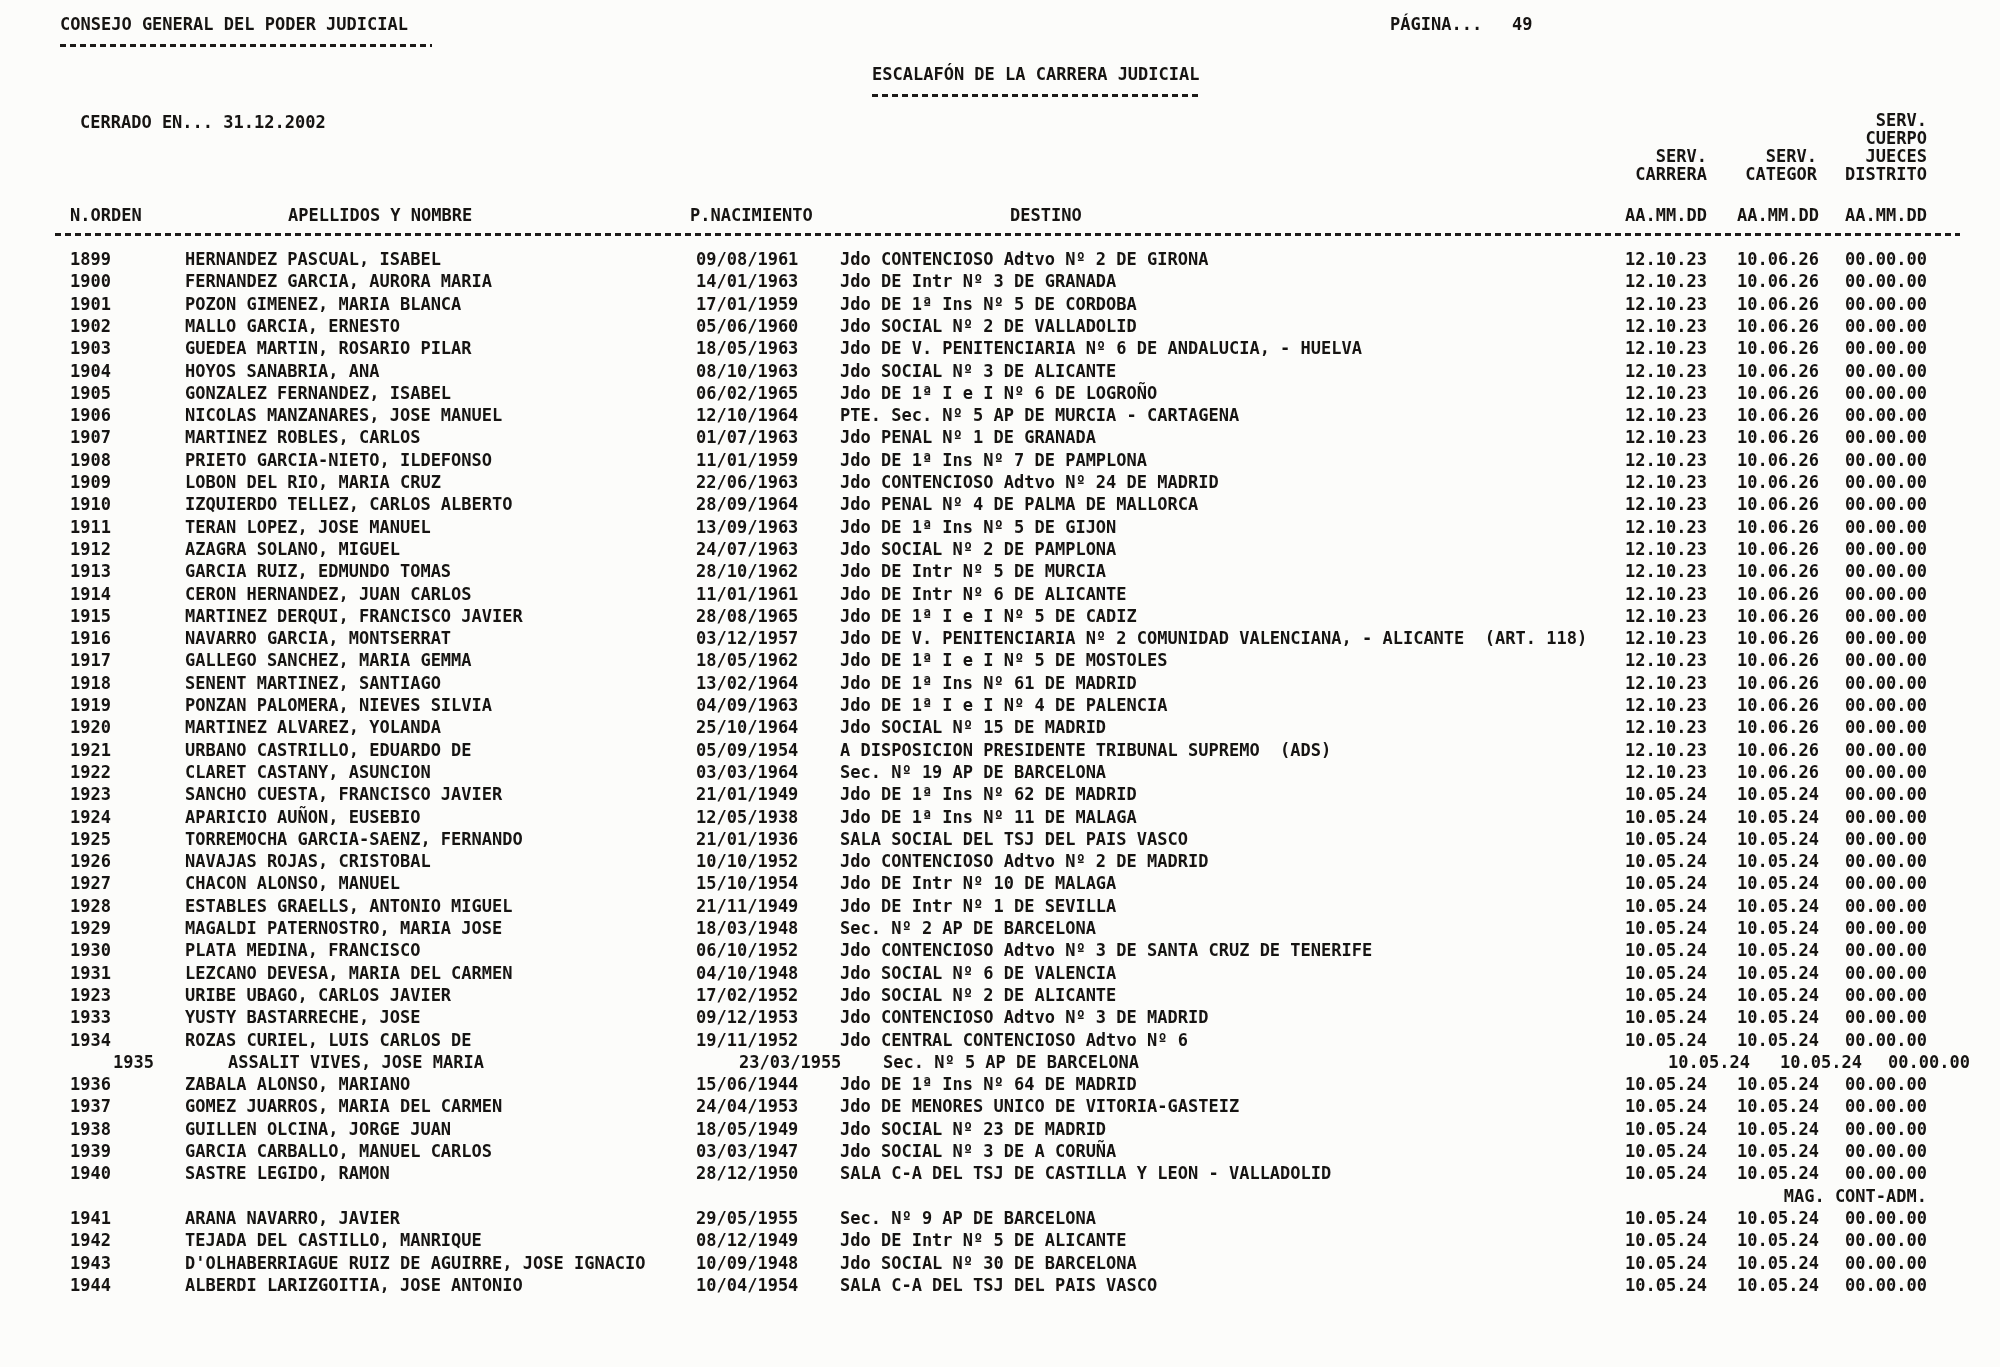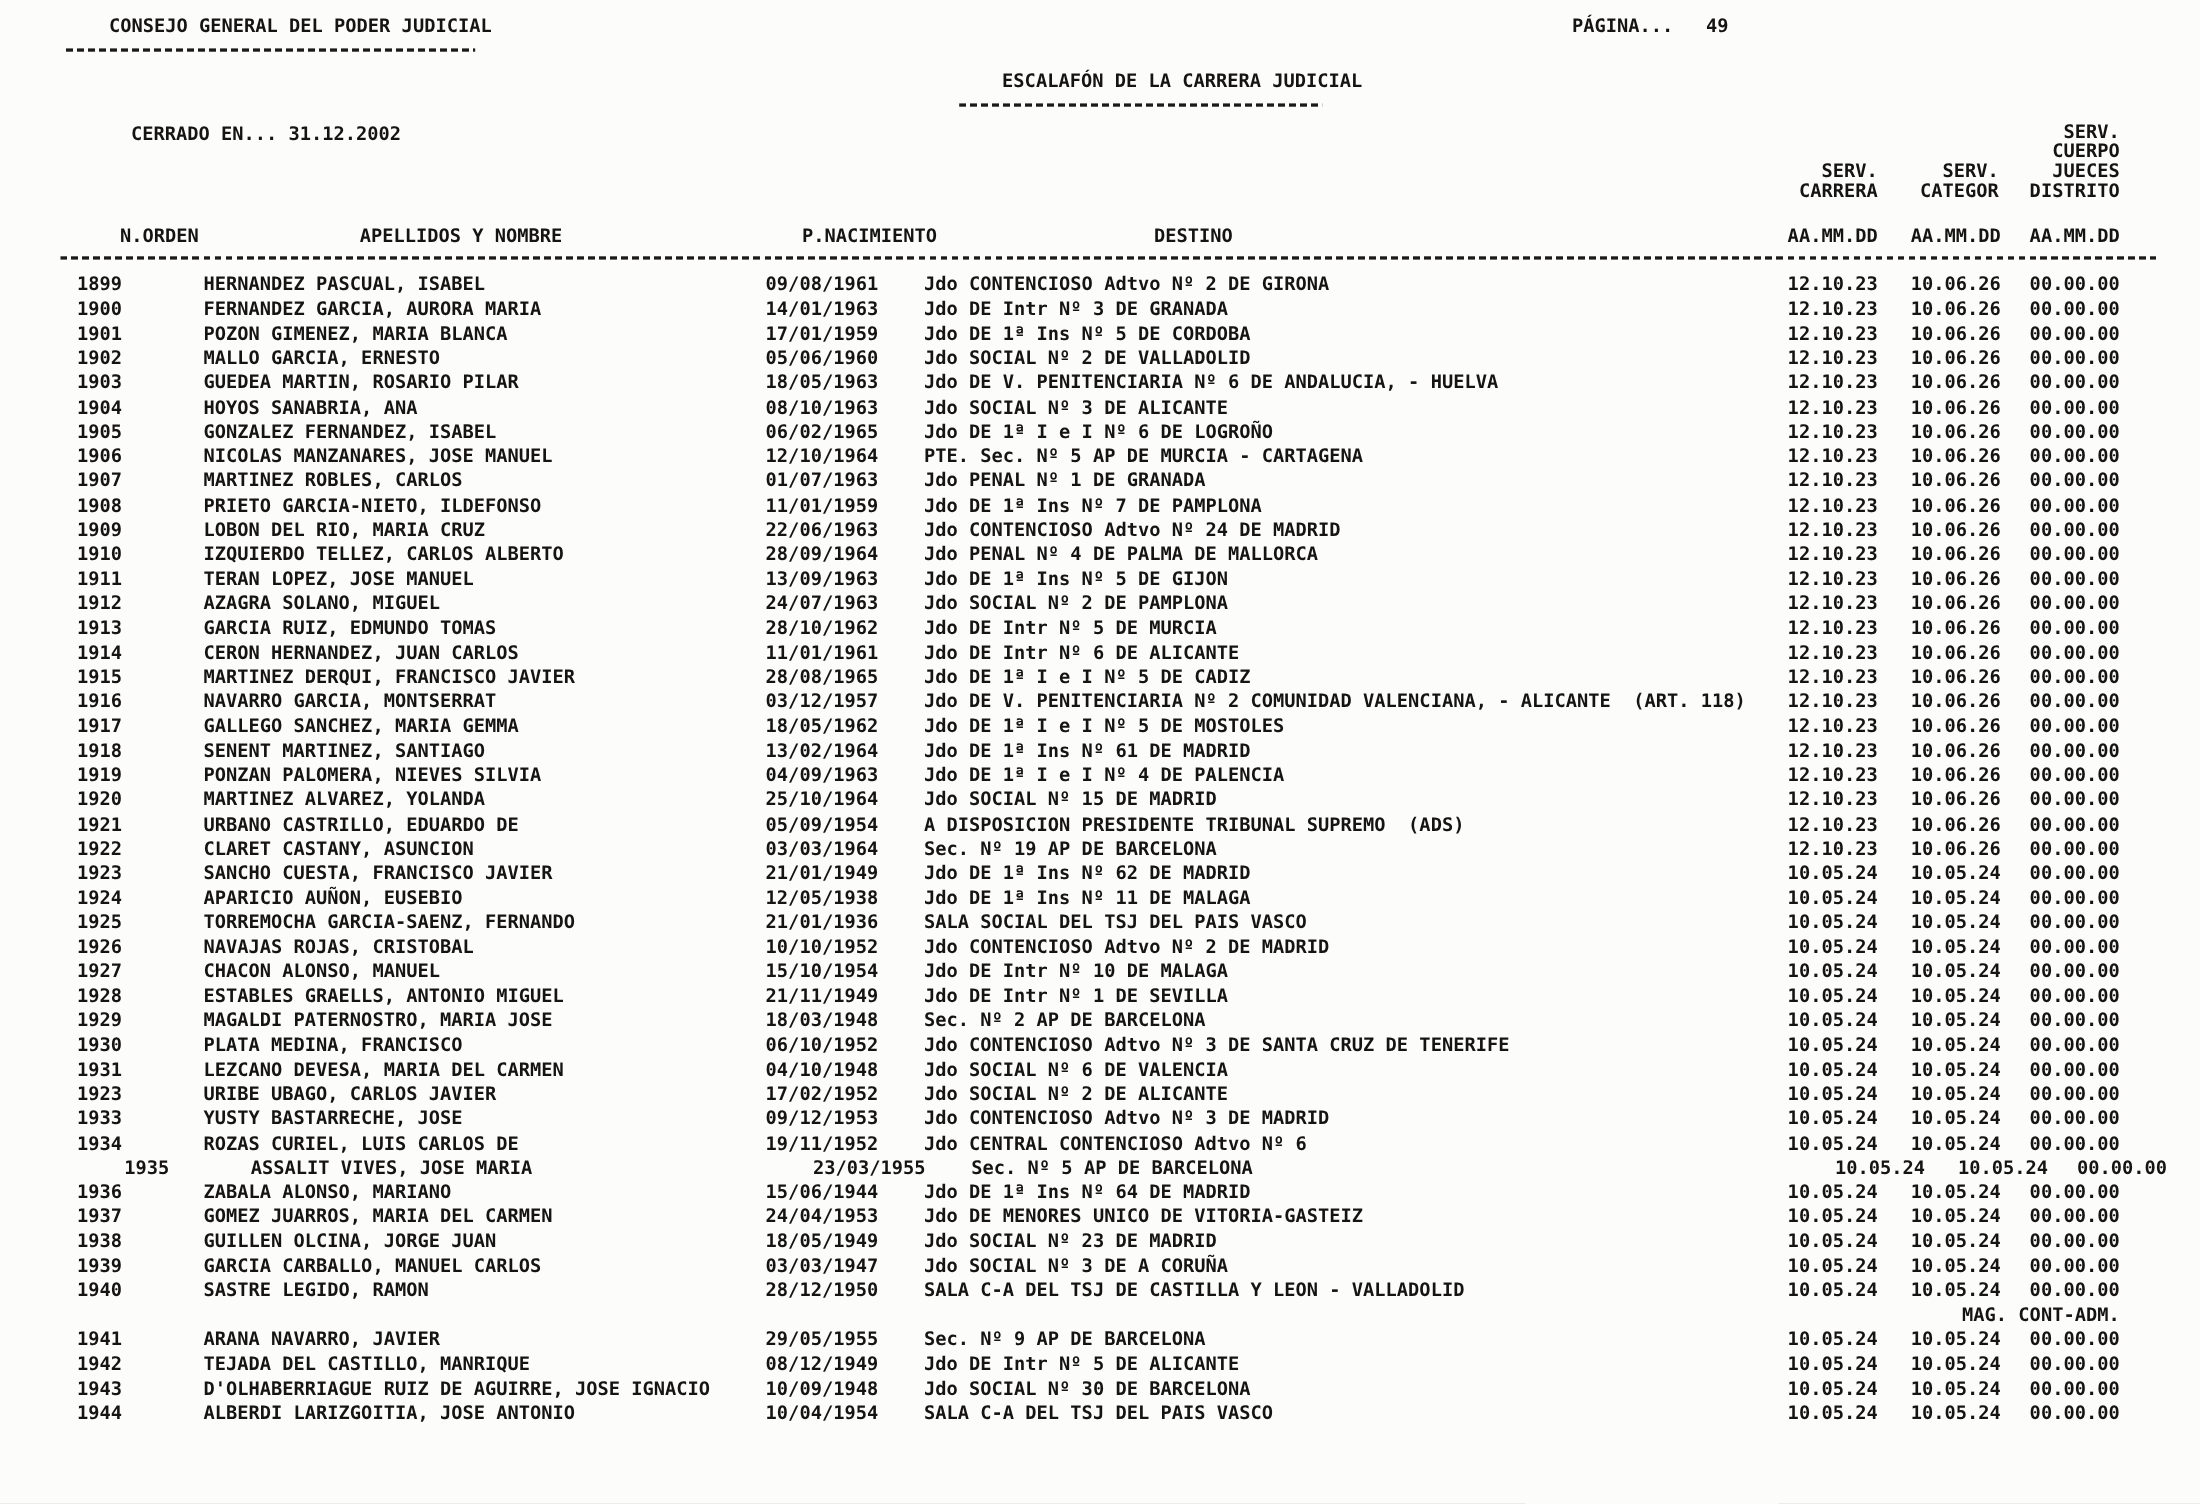--- a/index.html
+++ b/index.html
@@ -6,21 +6,21 @@
   .page{
     position:relative;
     width:2000px;height:1367px;
     background:#fcfcfa;
     font-family:"DejaVu Sans Mono","Liberation Mono",monospace;
     font-weight:700;
     font-size:17px;
     color:#161412;
     overflow:hidden;
   }
-  .abs{position:absolute;white-space:pre;margin-left:39px;}
+  .abs{position:absolute;white-space:pre;}
   .dashes{
     position:absolute;height:3px;
     background:repeating-linear-gradient(to right,#1c1a18 0 6px,transparent 6px 10px);
   }
   
   .org{left:60px;top:14px;}
   .org-rule{left:60px;top:44px;width:372px;}
   .pagina{left:1390px;top:14px;}
   .pagina-num{left:1512px;top:14px;}
   .title{left:872px;top:64px;}

